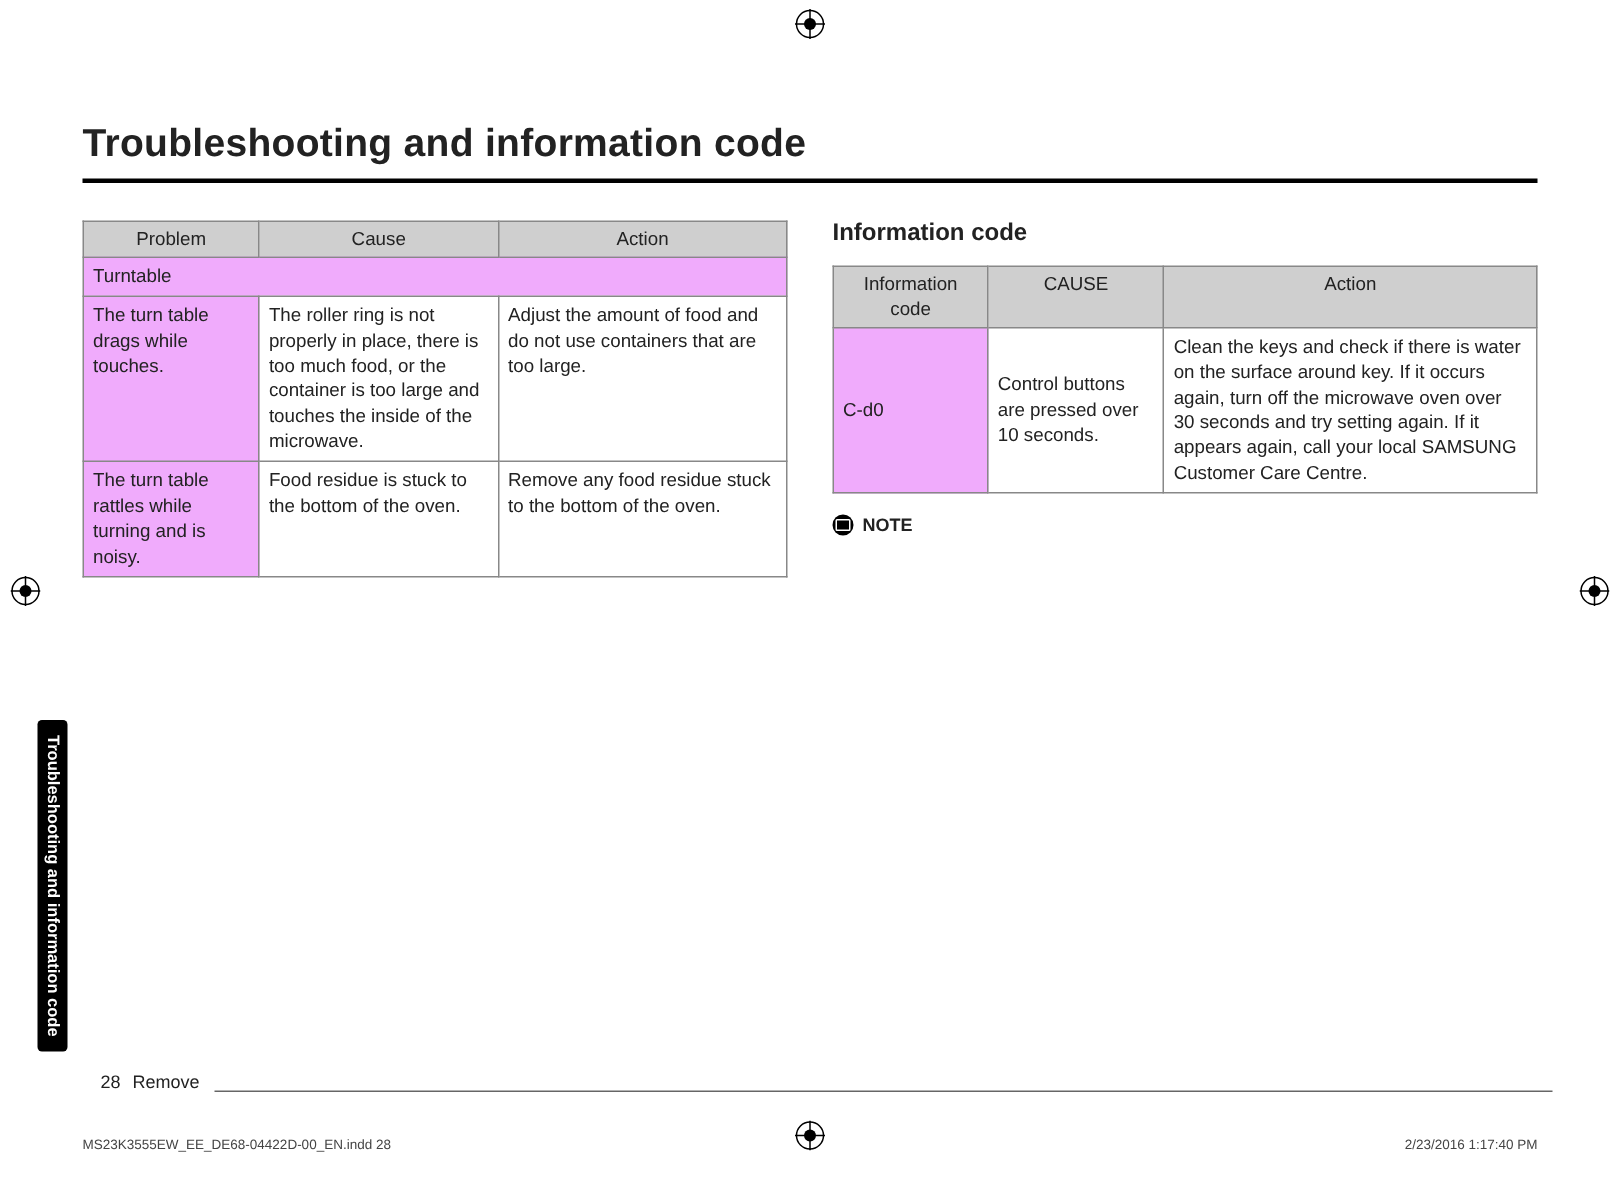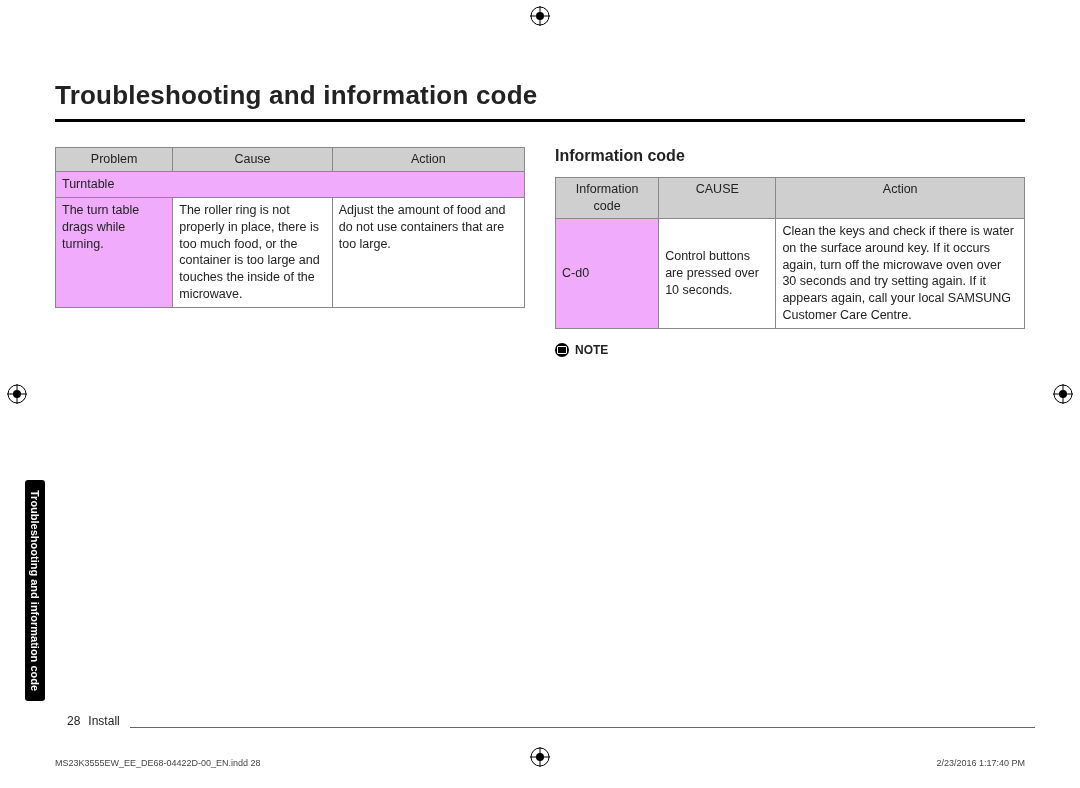--- a/index.html
+++ b/index.html
@@ -171,23 +171,28 @@
         <tbody>
             <tr>
           <th style="width:25%">Problem</th>
           <th style="width:34%">Cause</th>
           <th>Action</th>
         </tr>
         <tr>
           <td class="sub" colspan="3">Turntable</td>
         </tr>
         <tr>
-          <td class="sub">The turn table drags while turning.</td>
+          <td class="sub">The turn table drags while touches.</td>
           <td>The roller ring is not properly in place, there is too much food, or the container is too large and touches the inside of the microwave.</td>
           <td>Adjust the amount of food and do not use containers that are too large.</td>
+        </tr>
+        <tr>
+          <td class="sub">The turn table rattles while turning and is noisy.</td>
+          <td>Food residue is stuck to the bottom of the oven.</td>
+          <td>Remove any food residue stuck to the bottom of the oven.</td>
         </tr>
       </tbody>
         </table>
     </div>
 
     <div class="col">
       <div class="section-sub">Information code</div>
       <table>
         <tbody>
             <tr>
@@ -208,20 +213,20 @@
         <span class="note-label">NOTE</span>
       </div>
     </div>
   </div>
 </div>
 
 <div class="side-tab">Troubleshooting and information code</div>
 
 <div class="footer-line">
   <span class="pg">28</span>
-  <span class="lang">Install</span>
+  <span class="lang">Remove</span>
   <span class="rule"></span>
 </div>
 
 <div class="meta">
   <span>MS23K3555EW_EE_DE68-04422D-00_EN.indd   28</span>
   <span>2/23/2016   1:17:40 PM</span>
 </div>
 
 </body></html>

